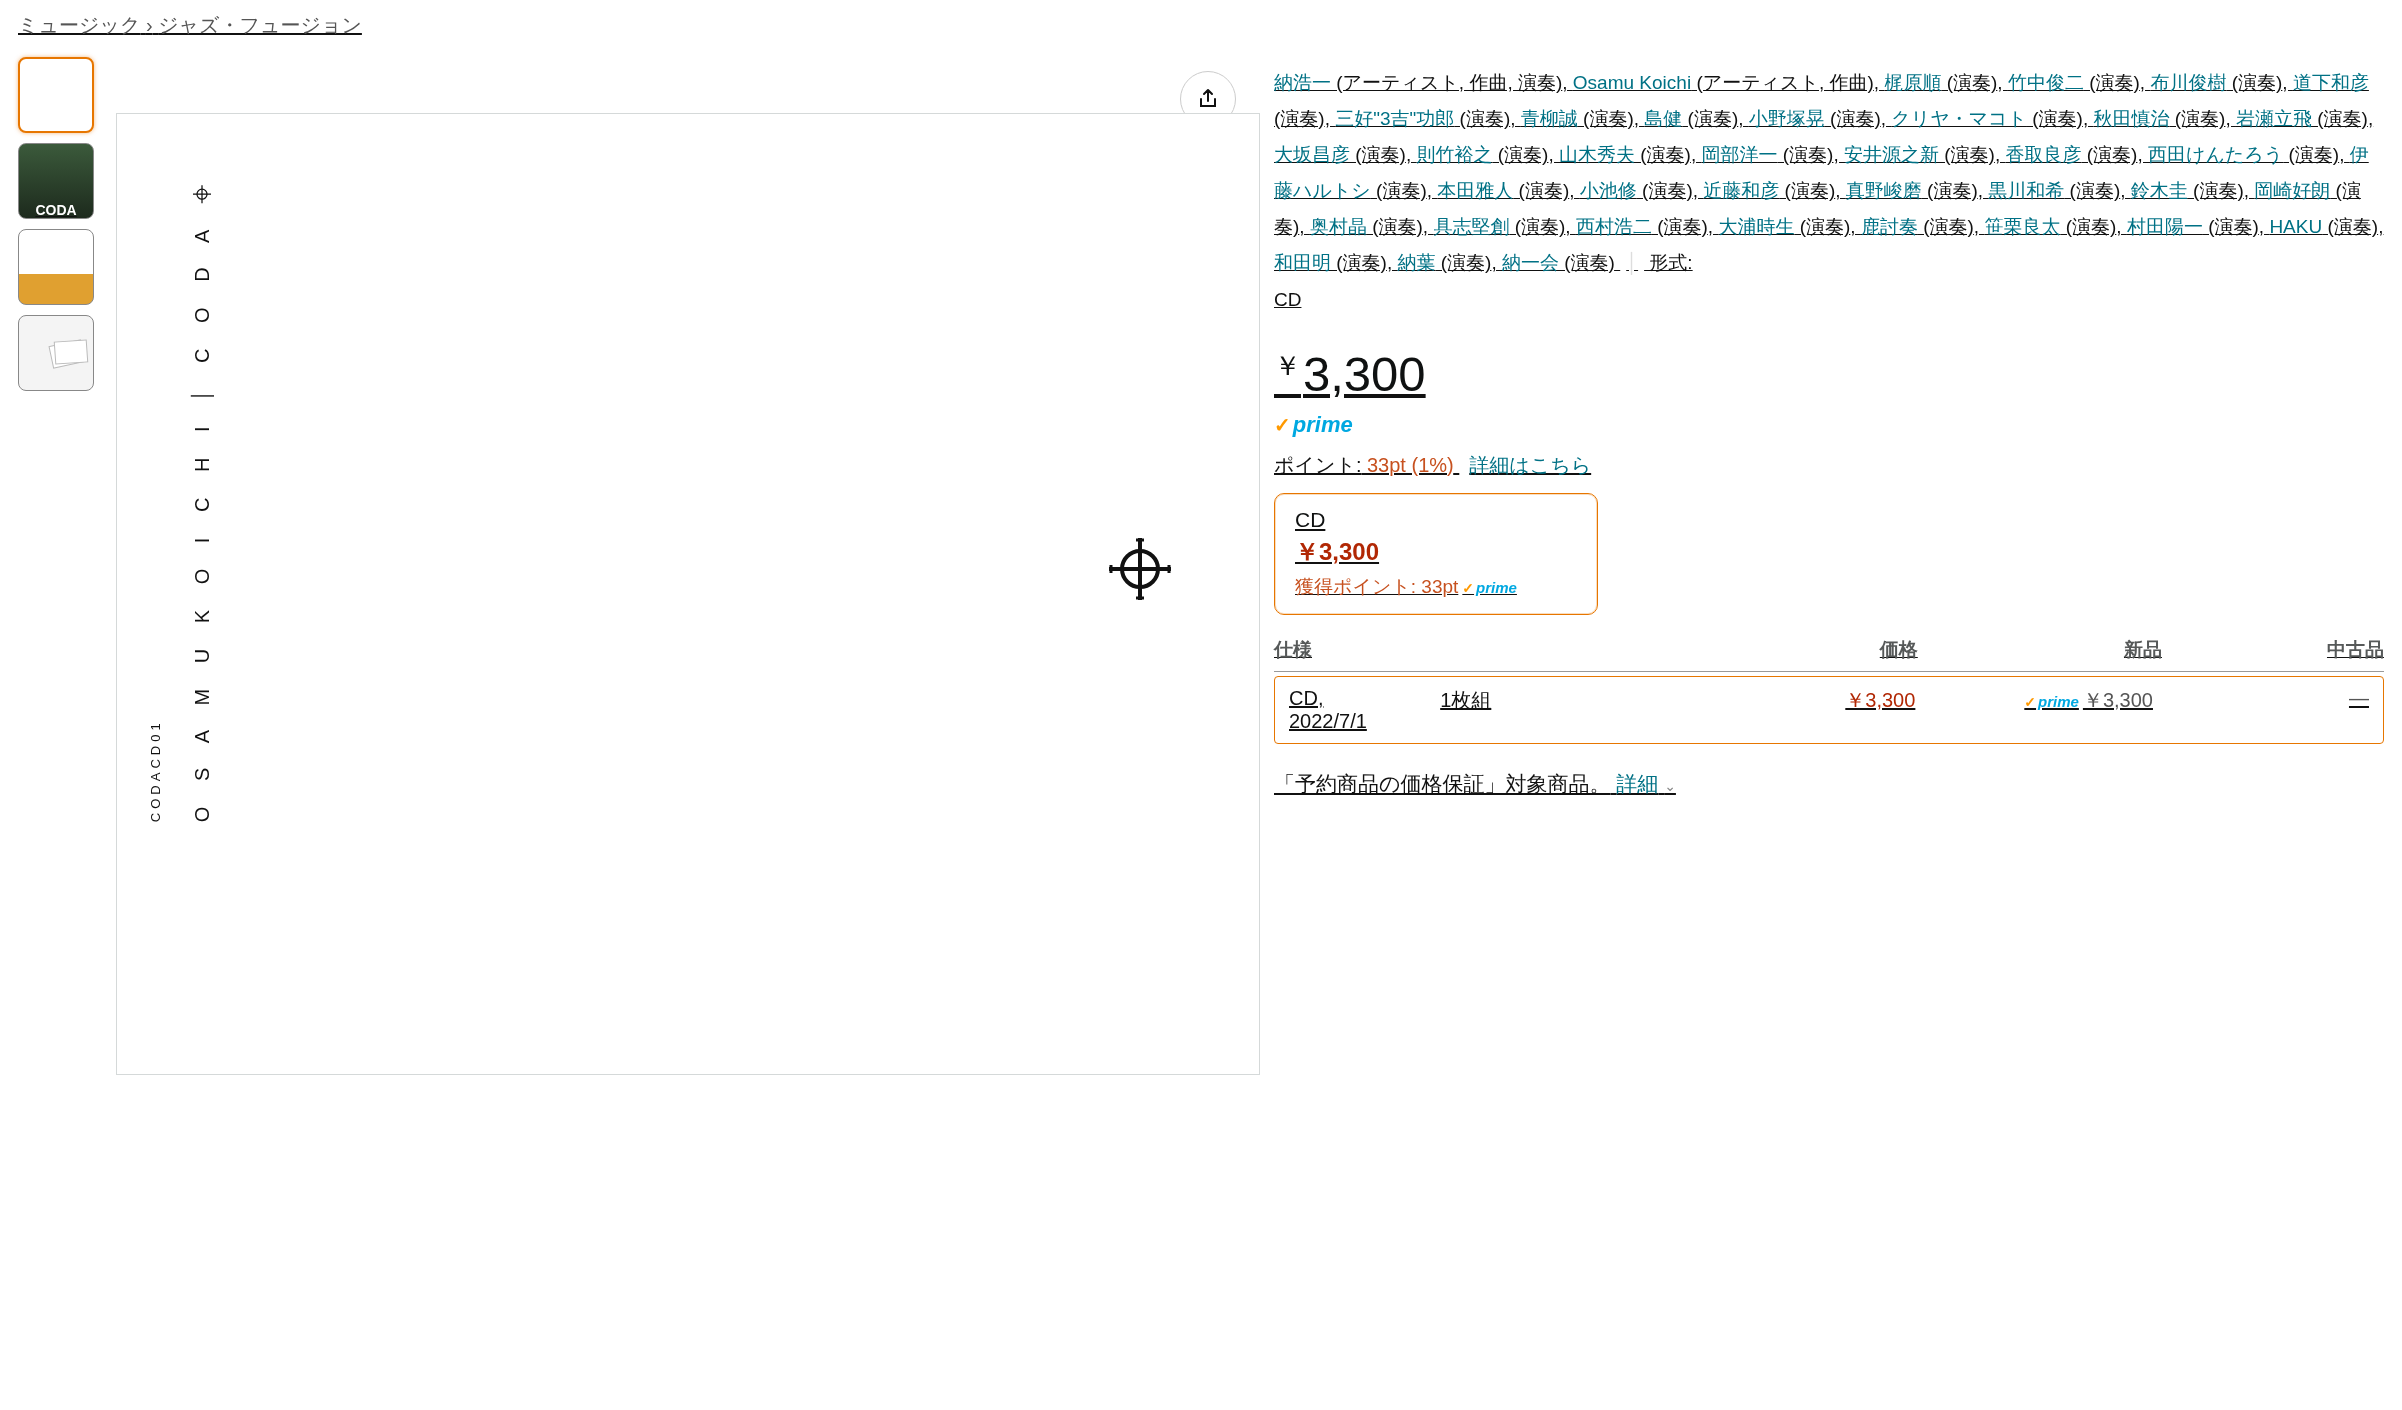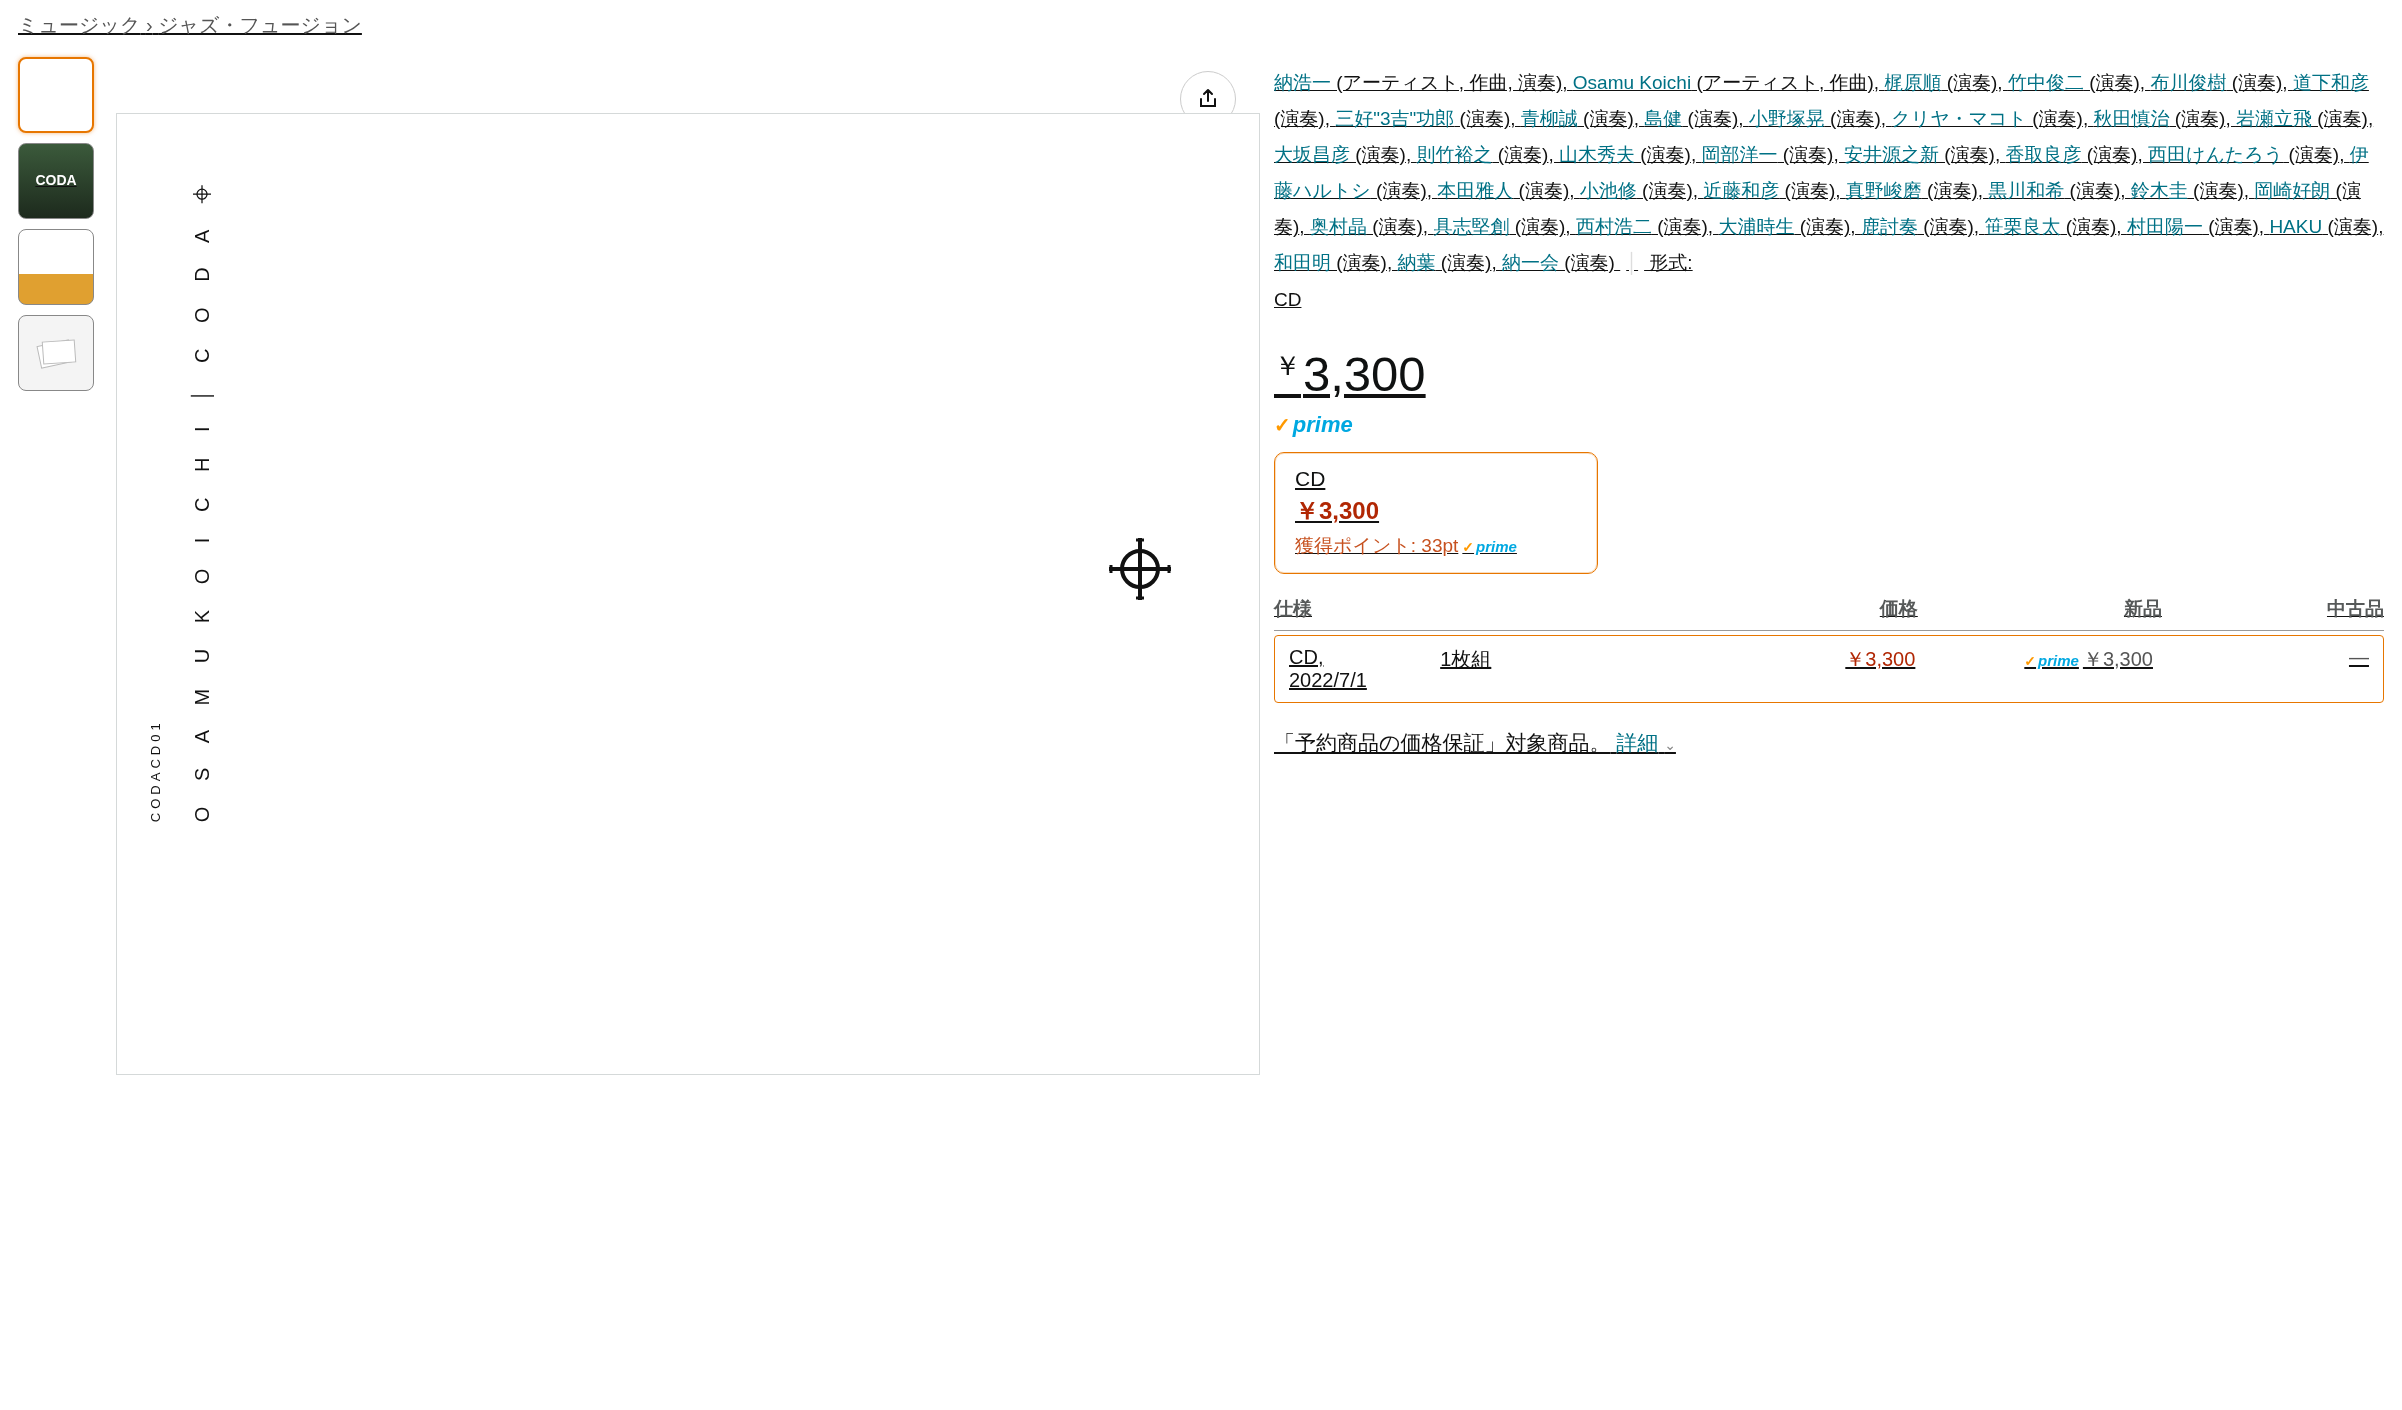--- a/index.html
+++ b/index.html
@@ -2,21 +2,21 @@
 <html><head>
 <meta charset="utf-8">
 <style>
 * { box-sizing: border-box; margin: 0; padding: 0; }
 body { font-family: "Hiragino Kaku Gothic Pro", Meiryo, sans-serif; background: #fff; color: #111; }
 .page { padding: 12px 18px; text-decoration: underline; }
 .breadcrumb { font-size: 20px; color: #555; margin-bottom: 18px; }
 .breadcrumb a { color: #555; text-decoration: none; }
 .layout { display: flex; gap: 14px; }
 .thumbs { display: flex; flex-direction: column; gap: 10px; width: 84px; }
-.thumb { width: 76px; height: 76px; border: 1px solid #888; border-radius: 8px; display: flex; align-items: center; justify-content: center; font-size: 11px; color:#222; overflow:hidden; cursor:pointer; }
+.thumb { width: 76px; height: 76px; border: 1px solid #888; border-radius: 8px; display: flex; align-items: center; justify-content: flex-end; font-size: 11px; color:#222; overflow:hidden; cursor:pointer; }
 .thumb.selected { border: 2px solid #e77600; box-shadow: 0 0 4px rgba(231,118,0,.5); background:#fff; }
 .thumb-2 { background: linear-gradient(180deg, #3b5a3b 0%, #1d2a1d 100%); color:#fff; font-weight:bold; text-align:center; font-size:14px; line-height:1.1; flex-direction:column; }
 .thumb-3 { background: linear-gradient(180deg,#fff 0%, #fff 60%, #e0a030 60%, #e0a030 100%); }
 .thumb-4 { background:#f4f4f4; }
 .main-image-wrap { position: relative; flex: 0 0 1144px; }
 .share-btn { position:absolute; right: 24px; top: 14px; width: 56px; height:56px; border-radius:50%; border:1px solid #ccc; background:#fff; display:flex; align-items:center; justify-content:center; cursor:pointer; }
 .main-image { width: 1144px; height: 962px; border: 1px solid #d5d9d9; background:#fff; position:relative; margin-top: 56px; }
 .spine { position:absolute; left: 28px; top: 70px; writing-mode: vertical-rl; letter-spacing: 10px; font-size: 20px; color:#111; transform: rotate(180deg); writing-mode: vertical-lr; }
 .spine .small { font-size: 13px; letter-spacing: 4px; }
 .coda-symbol { position:absolute; right: 84px; top: 420px; }
@@ -124,20 +124,25 @@
       <div class="contributors" id="contributors"><a href="#">納浩一</a><span class="role"> (アーティスト, 作曲, 演奏)</span>, <a href="#">Osamu Koichi</a><span class="role"> (アーティスト, 作曲)</span>, <a href="#">梶原順</a><span class="role"> (演奏)</span>, <a href="#">竹中俊二</a><span class="role"> (演奏)</span>, <a href="#">布川俊樹</a><span class="role"> (演奏)</span>, <a href="#">道下和彦</a><span class="role"> (演奏)</span>, <a href="#">三好"3吉"功郎</a><span class="role"> (演奏)</span>, <a href="#">青柳誠</a><span class="role"> (演奏)</span>, <a href="#">島健</a><span class="role"> (演奏)</span>, <a href="#">小野塚晃</a><span class="role"> (演奏)</span>, <a href="#">クリヤ・マコト</a><span class="role"> (演奏)</span>, <a href="#">秋田慎治</a><span class="role"> (演奏)</span>, <a href="#">岩瀬立飛</a><span class="role"> (演奏)</span>, <a href="#">大坂昌彦</a><span class="role"> (演奏)</span>, <a href="#">則竹裕之</a><span class="role"> (演奏)</span>, <a href="#">山木秀夫</a><span class="role"> (演奏)</span>, <a href="#">岡部洋一</a><span class="role"> (演奏)</span>, <a href="#">安井源之新</a><span class="role"> (演奏)</span>, <a href="#">香取良彦</a><span class="role"> (演奏)</span>, <a href="#">西田けんたろう</a><span class="role"> (演奏)</span>, <a href="#">伊藤ハルトシ</a><span class="role"> (演奏)</span>, <a href="#">本田雅人</a><span class="role"> (演奏)</span>, <a href="#">小池修</a><span class="role"> (演奏)</span>, <a href="#">近藤和彦</a><span class="role"> (演奏)</span>, <a href="#">真野峻磨</a><span class="role"> (演奏)</span>, <a href="#">黒川和希</a><span class="role"> (演奏)</span>, <a href="#">鈴木圭</a><span class="role"> (演奏)</span>, <a href="#">岡崎好朗</a><span class="role"> (演奏)</span>, <a href="#">奥村晶</a><span class="role"> (演奏)</span>, <a href="#">具志堅創</a><span class="role"> (演奏)</span>, <a href="#">西村浩二</a><span class="role"> (演奏)</span>, <a href="#">大浦時生</a><span class="role"> (演奏)</span>, <a href="#">鹿討奏</a><span class="role"> (演奏)</span>, <a href="#">笹栗良太</a><span class="role"> (演奏)</span>, <a href="#">村田陽一</a><span class="role"> (演奏)</span>, <a href="#">HAKU</a><span class="role"> (演奏)</span>, <a href="#">和田明</a><span class="role"> (演奏)</span>, <a href="#">納葉</a><span class="role"> (演奏)</span>, <a href="#">納一会</a><span class="role"> (演奏)</span>   <span class="format-sep">│</span><span> 形式: </span><br><span>CD</span></div>
 
       <div class="price-block">
         <div class="price">
           <span class="yen">￥</span><span>3,300</span>
         </div>
         <div class="prime">
           <span class="prime-check">✓</span>
             <span class="prime-text">prime</span>
         </div>
+        <div class="points-row">
+          <span>ポイント:</span>
+          <span class="pts">33pt  (1%)</span>
+          <a href="#">詳細はこちら</a>
+        </div>
 
         <div class="format-card">
           <div class="fmt">CD</div>
           <div class="fmt-price">￥3,300</div>
           <div class="earn">
             <span>獲得ポイント: 33pt</span>
             <span class="mini-prime"><span class="prime-check">✓</span><span class="prime-text">prime</span></span>
           </div>
         </div>
 

